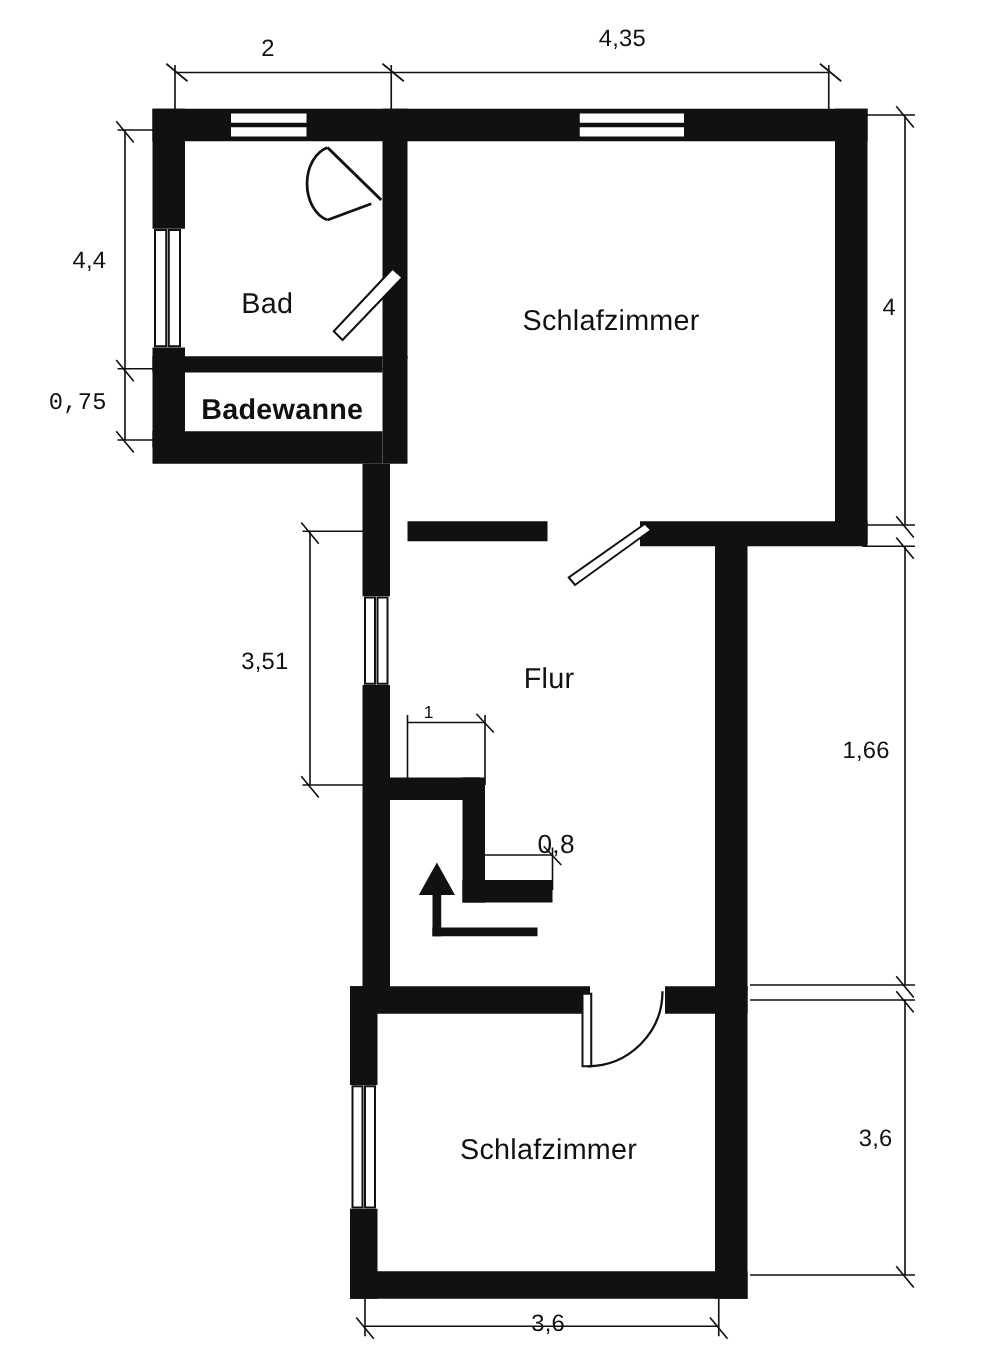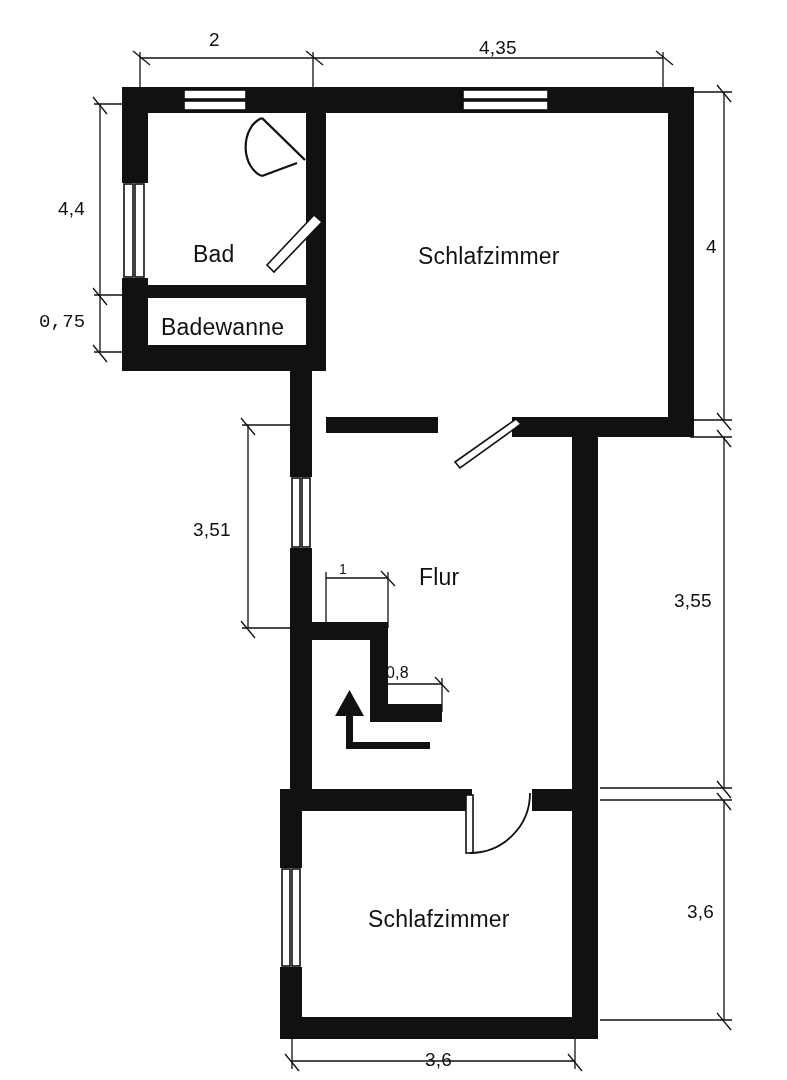--- a/index.html
+++ b/index.html
@@ -45,21 +45,22 @@
     font-size: 19px;
     font-weight: 400;
     white-space: nowrap;
     letter-spacing: 0.2px;
     user-select: none;
   }
   .dim-label.small {
     font-size: 14px;
   }
   .dim-label.medium {
-    font-size: 16px;
+    font-size: 21px;
+    margin-left: 44px;
   }
 </style>
 </head>
 <body>
 
 <div id="plan-root">
 
   <svg class="plan-svg" viewBox="0 0 787 1080">
 
     <g fill="#111111">
@@ -227,45 +228,45 @@
       <line x1="292" y1="1061" x2="575" y2="1061"></line>
       <line x1="292" y1="1032" x2="292" y2="1069"></line>
       <line x1="575" y1="1032" x2="575" y2="1069"></line>
       <line x1="285" y1="1054" x2="299" y2="1071"></line>
       <line x1="568" y1="1054" x2="582" y2="1071"></line>
 
     </g>
 
   </svg>
 
-  <div class="room-label" style="left:193px; top:241px;">Bad</div>
-
-  <div class="room-label" style="left:161px; top:314px;">Badewanne</div>
+  <div class="room-label" style="left:193px; top:229px;">Bad</div>
+
+  <div class="room-label" style="left:161px; top:314px;font-weight:bold;">Badewanne</div>
 
   <div class="room-label" style="left:418px; top:243px;">Schlafzimmer</div>
 
-  <div class="room-label" style="left:419px; top:529px;margin-top:35px;">Flur</div>
+  <div class="room-label" style="left:419px; top:529px;">Flur</div>
 
   <div class="room-label" style="left:368px; top:906px;">Schlafzimmer</div>
 
   <div class="dim-label" style="left:209px; top:29px;">2</div>
 
-  <div class="dim-label" style="left:479px; top:37px;text-align:right;">4,35</div>
+  <div class="dim-label" style="left:479px; top:21px;text-align:right;">4,35</div>
 
   <div class="dim-label" style="left:58px; top:198px;">4,4</div>
 
   <div class="dim-label" style="left:39px; top:311px;font-family:Liberation Mono, monospace;">0,75</div>
 
   <div class="dim-label" style="left:706px; top:236px;">4</div>
 
   <div class="dim-label" style="left:193px; top:519px;">3,51</div>
 
   <div class="dim-label small" style="left:339px; top:561px;">1</div>
 
   <div class="dim-label medium" style="left:386px; top:664px;">0,8</div>
 
-  <div class="dim-label" style="left:674px; top:590px;">3,55</div>
+  <div class="dim-label" style="left:674px; top:590px;">1,66</div>
 
   <div class="dim-label" style="left:687px; top:901px;">3,6</div>
 
   <div class="dim-label" style="left:425px; top:1049px;">3,6</div>
 
 </div>
 
 </body></html>

